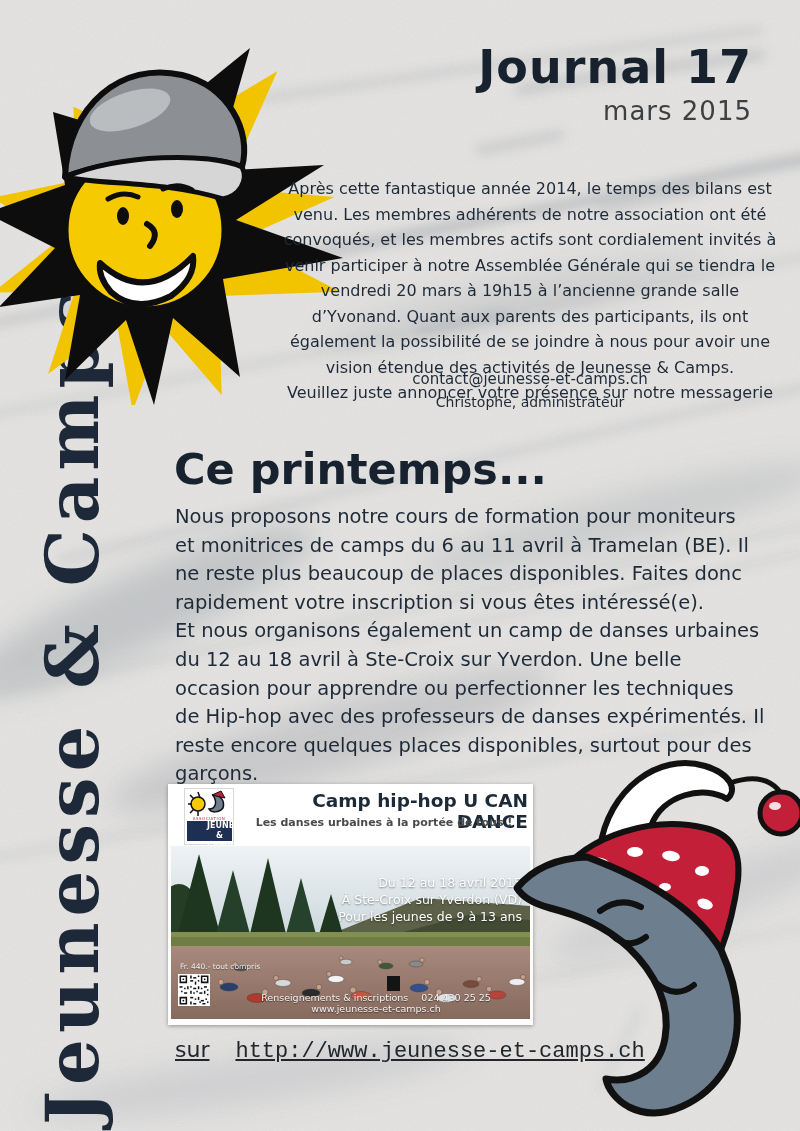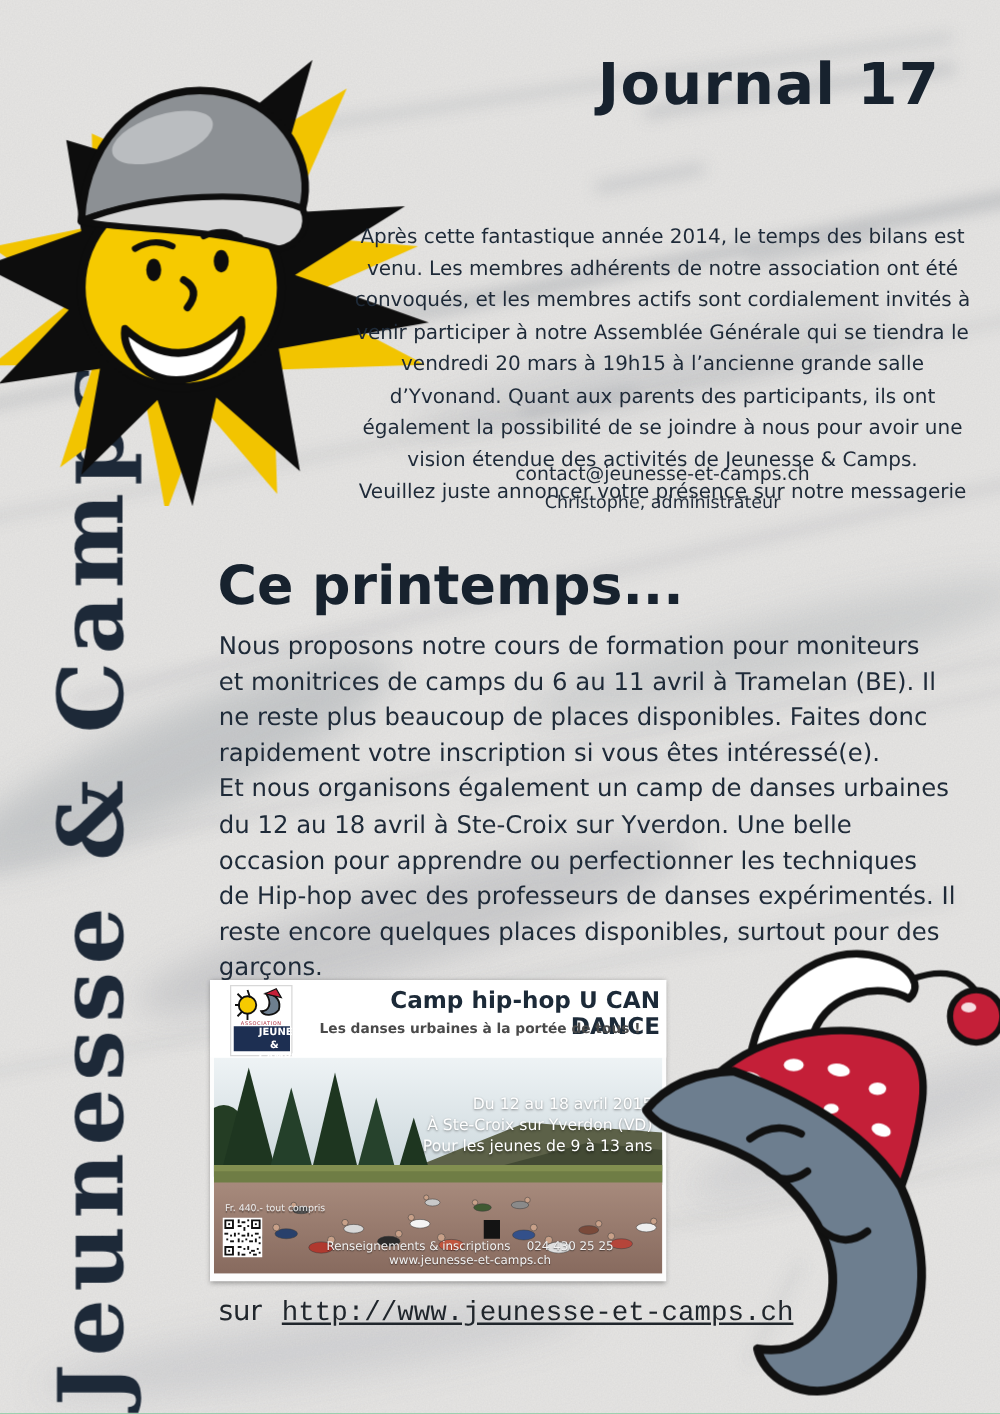--- a/index.html
+++ b/index.html
@@ -1,16 +1,16 @@
 <!DOCTYPE html>
 <html><head>
 <meta charset="utf-8">
 <style>
   html,body{margin:0;padding:0;background:#bfbfbf;}
-  .page{position:relative;width:800px;height:1131px;margin:0 auto;background:#22c55e;
+  .page{position:relative;width:800px;height:1131px;margin:0 auto;background:#5eead4;
         overflow:hidden;font-family:"DejaVu Sans","Liberation Sans",sans-serif;color:#1e2a38;}
   .layer{position:absolute;left:0;top:0;}
   
   .masthead{position:absolute;top:44px;right:48px;text-align:right;z-index:6;}
   .journal-title{font-size:46px;font-weight:bold;letter-spacing:1px;color:#17222e;line-height:1;}
   .journal-date{font-size:26px;color:#3d4042;margin-top:6px;letter-spacing:1px;}
   
   .edito-heading{position:absolute;left:352px;top:136px;font-size:35px;font-weight:bold;color:#17222e;z-index:6;}
   .edito-body{position:absolute;left:255px;top:176px;width:550px;text-align:center;font-size:16px;
               line-height:25.5px;white-space:pre;z-index:6;color:#1e2a38;}
@@ -38,21 +38,21 @@
   .flyer-dates{position:absolute;right:8px;top:28px;text-align:right;color:#fff;font-size:12.5px;
                line-height:17px;text-shadow:0 1px 2px rgba(0,0,0,.45);}
   .flyer-price{position:absolute;left:9px;top:116px;font-size:7.5px;color:#eee;text-shadow:0 1px 1px rgba(0,0,0,.4);}
   .flyer-qr{position:absolute;left:7px;top:128px;width:32px;height:32px;}
   .flyer-contact{position:absolute;left:55px;right:4px;bottom:5px;text-align:center;color:#f2f2f2;
                  font-size:9.5px;text-shadow:0 1px 1px rgba(0,0,0,.5);}
   .flyer-contact span{margin:0 5px;}
   
   .footer{position:absolute;left:175px;top:1035px;font-size:22px;line-height:30px;z-index:6;color:#20262c;}
   .footer a{color:#20262c;text-decoration:underline;font-family:Liberation Mono, monospace;}
-  .footer .prefix{margin-right:16px;}
+  .footer .prefix{margin-right:26px;text-decoration:underline;}
   .sun-svg{position:absolute;left:-30px;top:5px;z-index:4;}
   .moon-svg{position:absolute;left:505px;top:738px;z-index:5;}
 </style>
 </head>
 <body>
 
 <div class="page">
 
   <svg class="layer" width="800" height="1131" viewBox="0 0 800 1131" aria-hidden="true">
     <defs>
@@ -89,20 +89,21 @@
       <path d="M-20,860 C220,820 480,770 760,720" stroke-width="4" opacity="0.25"></path>
       <path d="M420,1000 C560,975 700,950 840,920" stroke-width="3" opacity="0.25"></path>
       <path d="M480,150 L560,135 M600,210 L700,190 M420,330 L505,315" stroke-width="8" opacity="0.28"></path>
       <path d="M520,90 C600,75 680,65 760,55" stroke-width="9" opacity="0.3"></path>
       <path d="M600,1090 L640,1010" stroke-width="3" opacity="0.3"></path>
     </g>
   </svg>
 
   <div class="masthead">
     <div class="journal-title">Journal 17</div>
+    <div class="journal-date">mars 2015</div>
   </div>
 
   <div class="vtext">Jeunesse &amp; Camps</div>
 
   <svg class="sun-svg" width="380" height="400" viewBox="0 0 380 400" aria-hidden="true">
     <g stroke-linejoin="round">
       <path d="M169,133 L280,43 L245,166 L354,160 L266,215 L373,253 L253,274 L270,372 L203,313 L184,400 L156,315 L95,375 L110,290 L29,302 L85,243 L16,208 L95,180 L83,107 Z" fill="#f2c400" transform="rotate(8 175 225) translate(4 6)"></path>
       <path d="M169,133 L280,43 L245,166 L354,160 L266,215 L373,253 L253,274 L270,372 L203,313 L184,400 L156,315 L95,375 L110,290 L29,302 L85,243 L16,208 L95,180 L83,107 Z" fill="#0d0d0d"></path>
       <circle cx="175" cy="225" r="80" fill="#f6ca00" stroke="#0d0d0d" stroke-width="7"></circle>
       <path d="M95,172 C98,100 152,56 212,70 C258,81 282,126 272,162 C238,149 150,151 95,172 Z" fill="#8c9094" stroke="#0d0d0d" stroke-width="6"></path>

